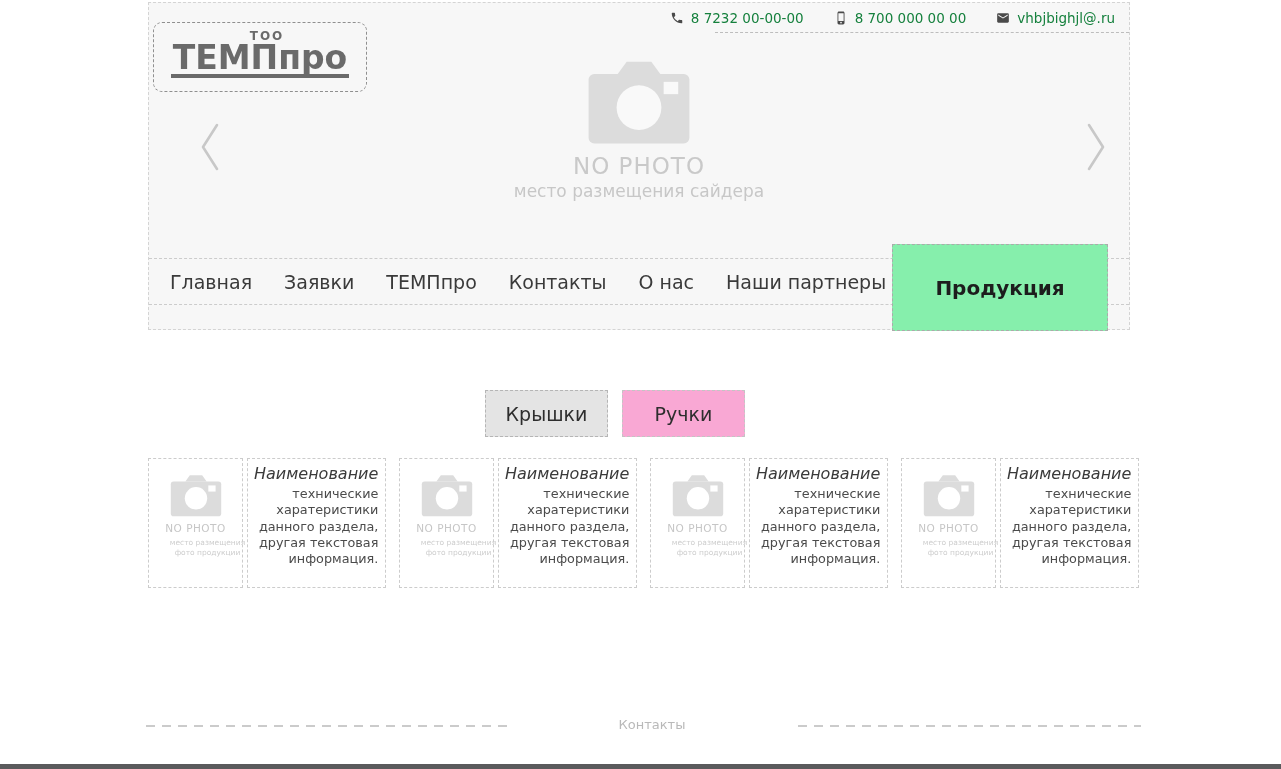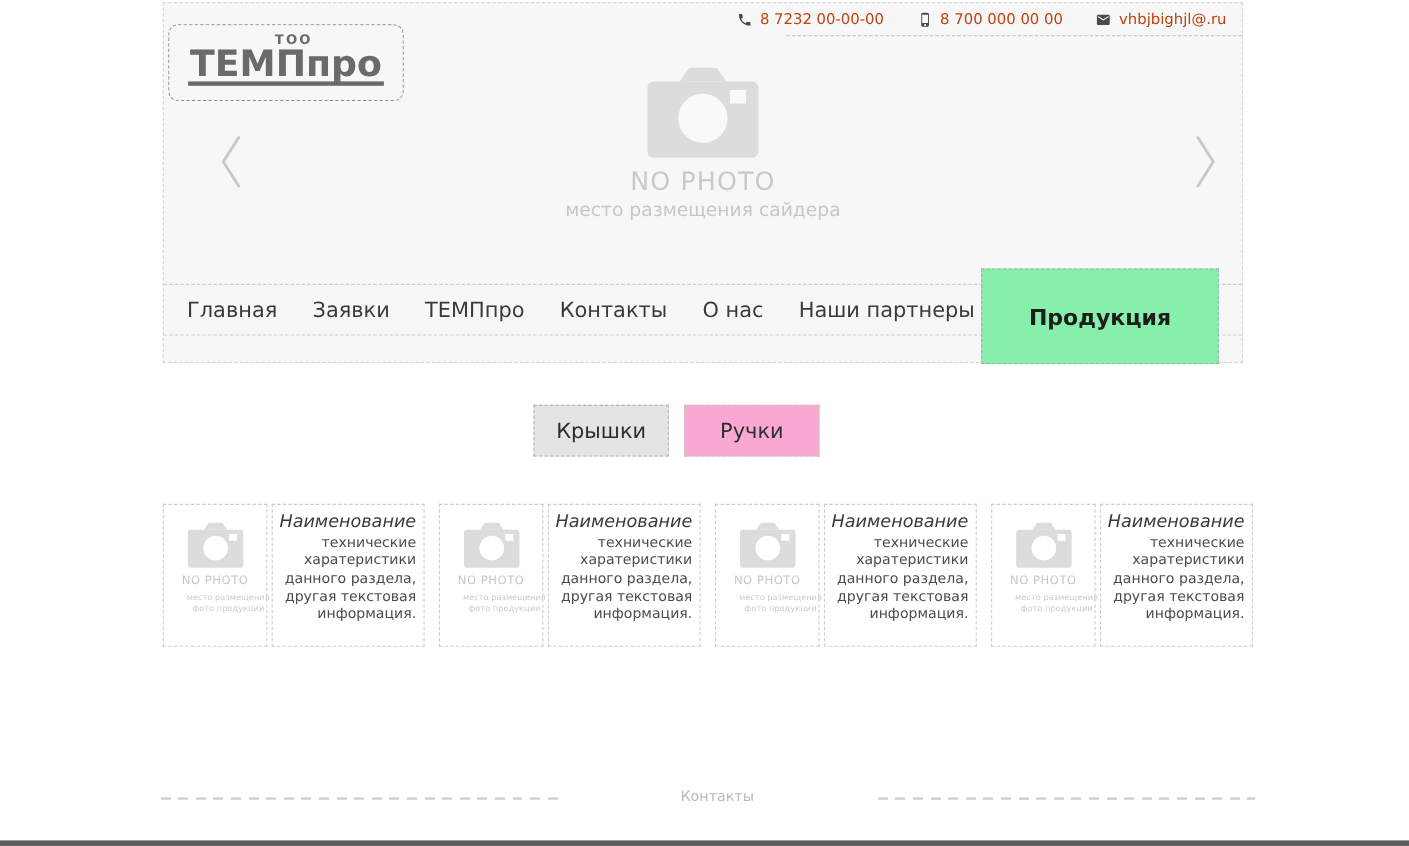--- a/index.html
+++ b/index.html
@@ -8,21 +8,21 @@
   .page { position:relative; width:1281px; height:769px; background:#fff; overflow:hidden; margin:0 auto; }
 
   
   .hero { position:absolute; left:148px; top:2px; width:982px; height:328px;
           background:#f7f7f7; border:1px dashed #d4d4d4; }
 
   
   .contact-strip { position:absolute; top:4px; right:0; width:414px; height:26px;
                    display:flex; align-items:center; justify-content:flex-end; gap:30px;
                    padding:0 14px 4px 0; border-bottom:1px dashed #bdbdbd; }
-  .contact-item { display:flex; align-items:center; gap:7px; font-size:13.5px; color:#c2410c; white-space:nowrap; }
+  .contact-item { display:flex; align-items:center; gap:7px; font-size:13.5px; color:#15803d; white-space:nowrap; }
   .ci-icon { width:14px; height:14px; flex:0 0 auto; }
   .ci-icon svg { display:block; width:100%; height:100%; fill:#4a4a4a; }
 
   
   .logo-box { position:absolute; left:4px; top:19px; width:214px; height:70px;
               border:1px dashed #8f8f8f; border-radius:9px; text-align:center; cursor:pointer; }
   .logo-prefix { display:block; margin-top:7px; margin-left:14px; font-size:12px; font-weight:bold;
                  letter-spacing:2px; color:#6a6a6a; line-height:1; }
   .logo-name { display:inline-block; font-size:33px; font-weight:bold; color:#6a6a6a;
                line-height:0.95; border-bottom:4px solid #6a6a6a; padding:0 2px 1px 2px; }
@@ -48,21 +48,21 @@
              border-top:1px dashed #cccccc; border-bottom:1px dashed #cccccc;
              display:flex; align-items:center; padding-left:21px; gap:32px;
              font-size:19px; color:#3a3a3a; }
   .nav-item { cursor:pointer; white-space:nowrap; }
   .nav-active { position:absolute; left:743px; top:241px; width:216px; height:87px;
                 background:#86efac; border:1px dashed #ababab; display:flex;
                 align-items:center; justify-content:center; font-size:20px; font-weight:bold;
                 color:#1d1d1d; cursor:pointer; z-index:2; }
 
   
-  .filter-btn { position:absolute; top:368px; width:123px; height:47px;
+  .filter-btn { position:absolute; top:390px; width:123px; height:47px;
                 display:flex; align-items:center; justify-content:center;
                 font-size:19px; color:#2e2e2e; cursor:pointer;text-align:right; }
   .filter-active { left:485px; background:#e4e4e4; border:1px dashed #b5b5b5; }
   .filter-plain  { left:622px; background:#f9a8d4; border:1px dashed #c4c4c4; }
 
   
   .card { position:absolute; top:458px; width:233px; height:130px; display:flex; cursor:pointer; }
   .card-0 { left:148px; } .card-1 { left:399px; } .card-2 { left:650px; } .card-3 { left:901px; }
   .card-photo { width:95px; border:1px dashed #cccccc; display:flex; flex-direction:column;
                 align-items:center; padding-top:15px; background:#fff; }

